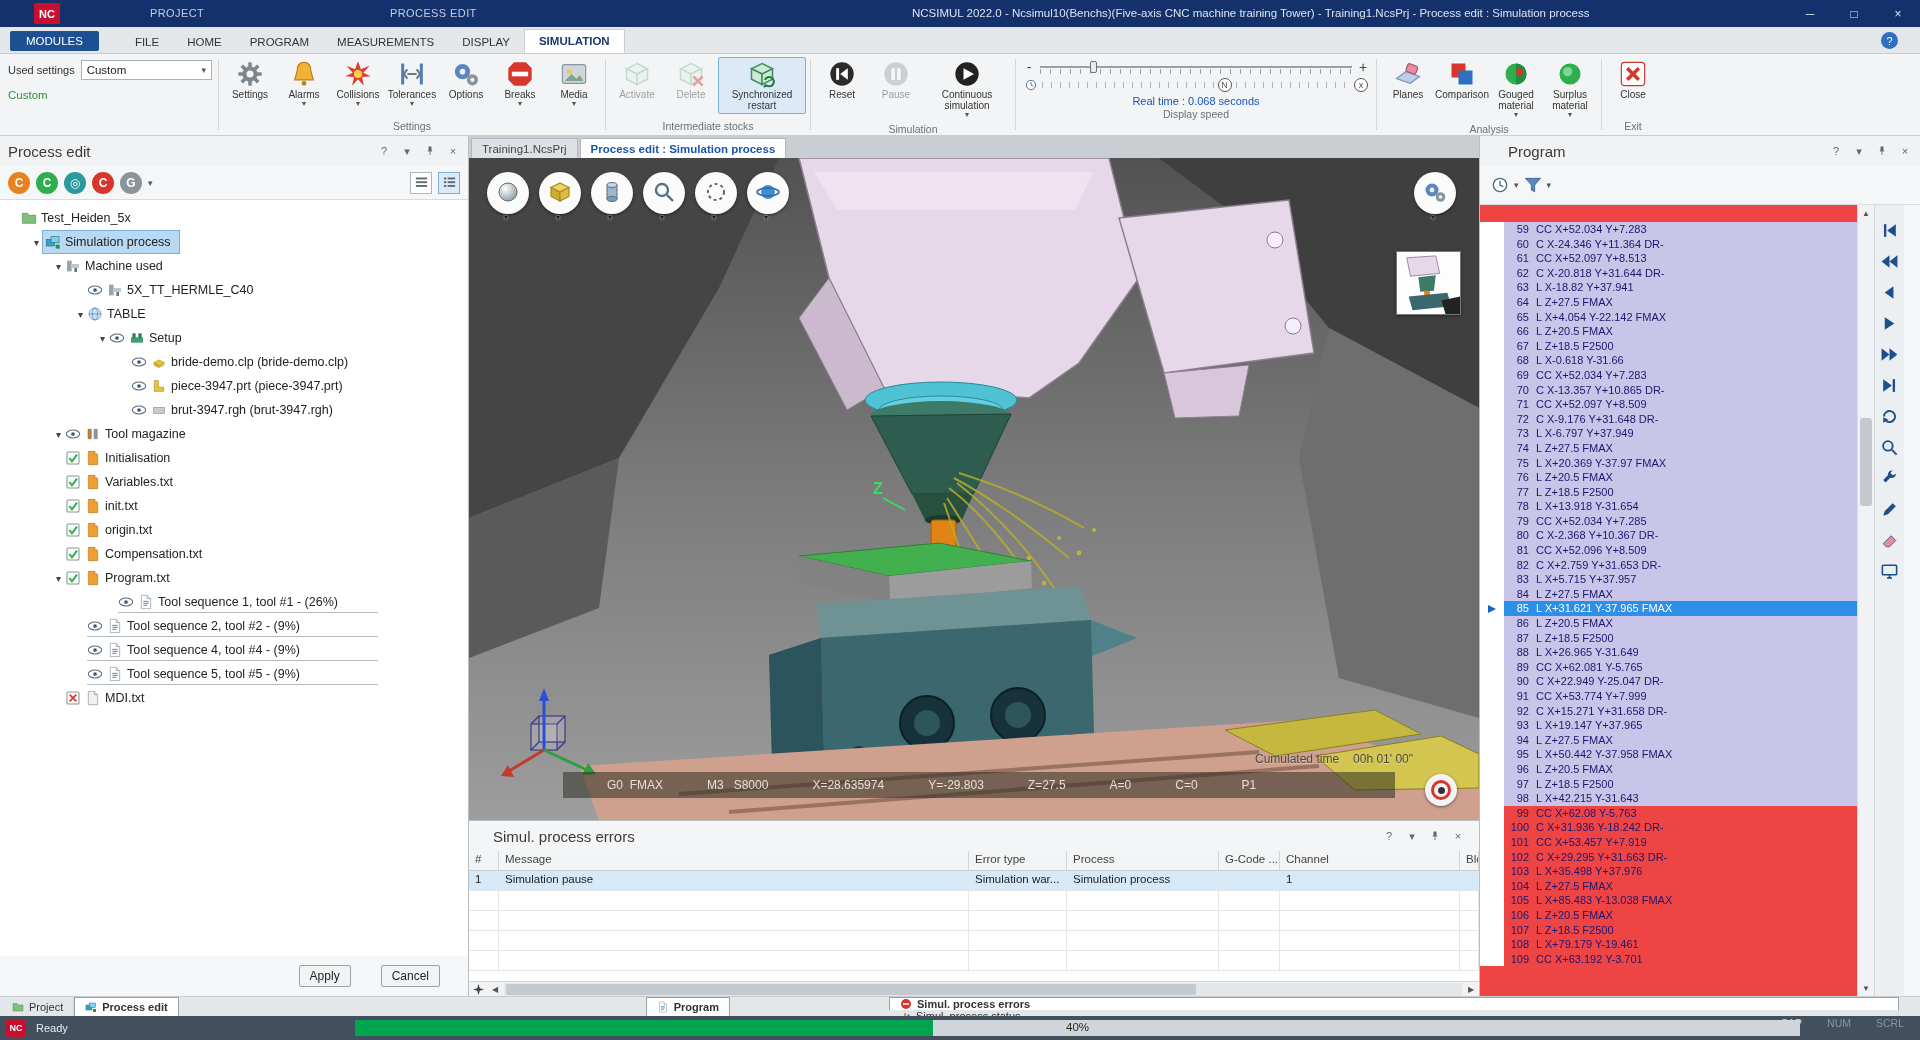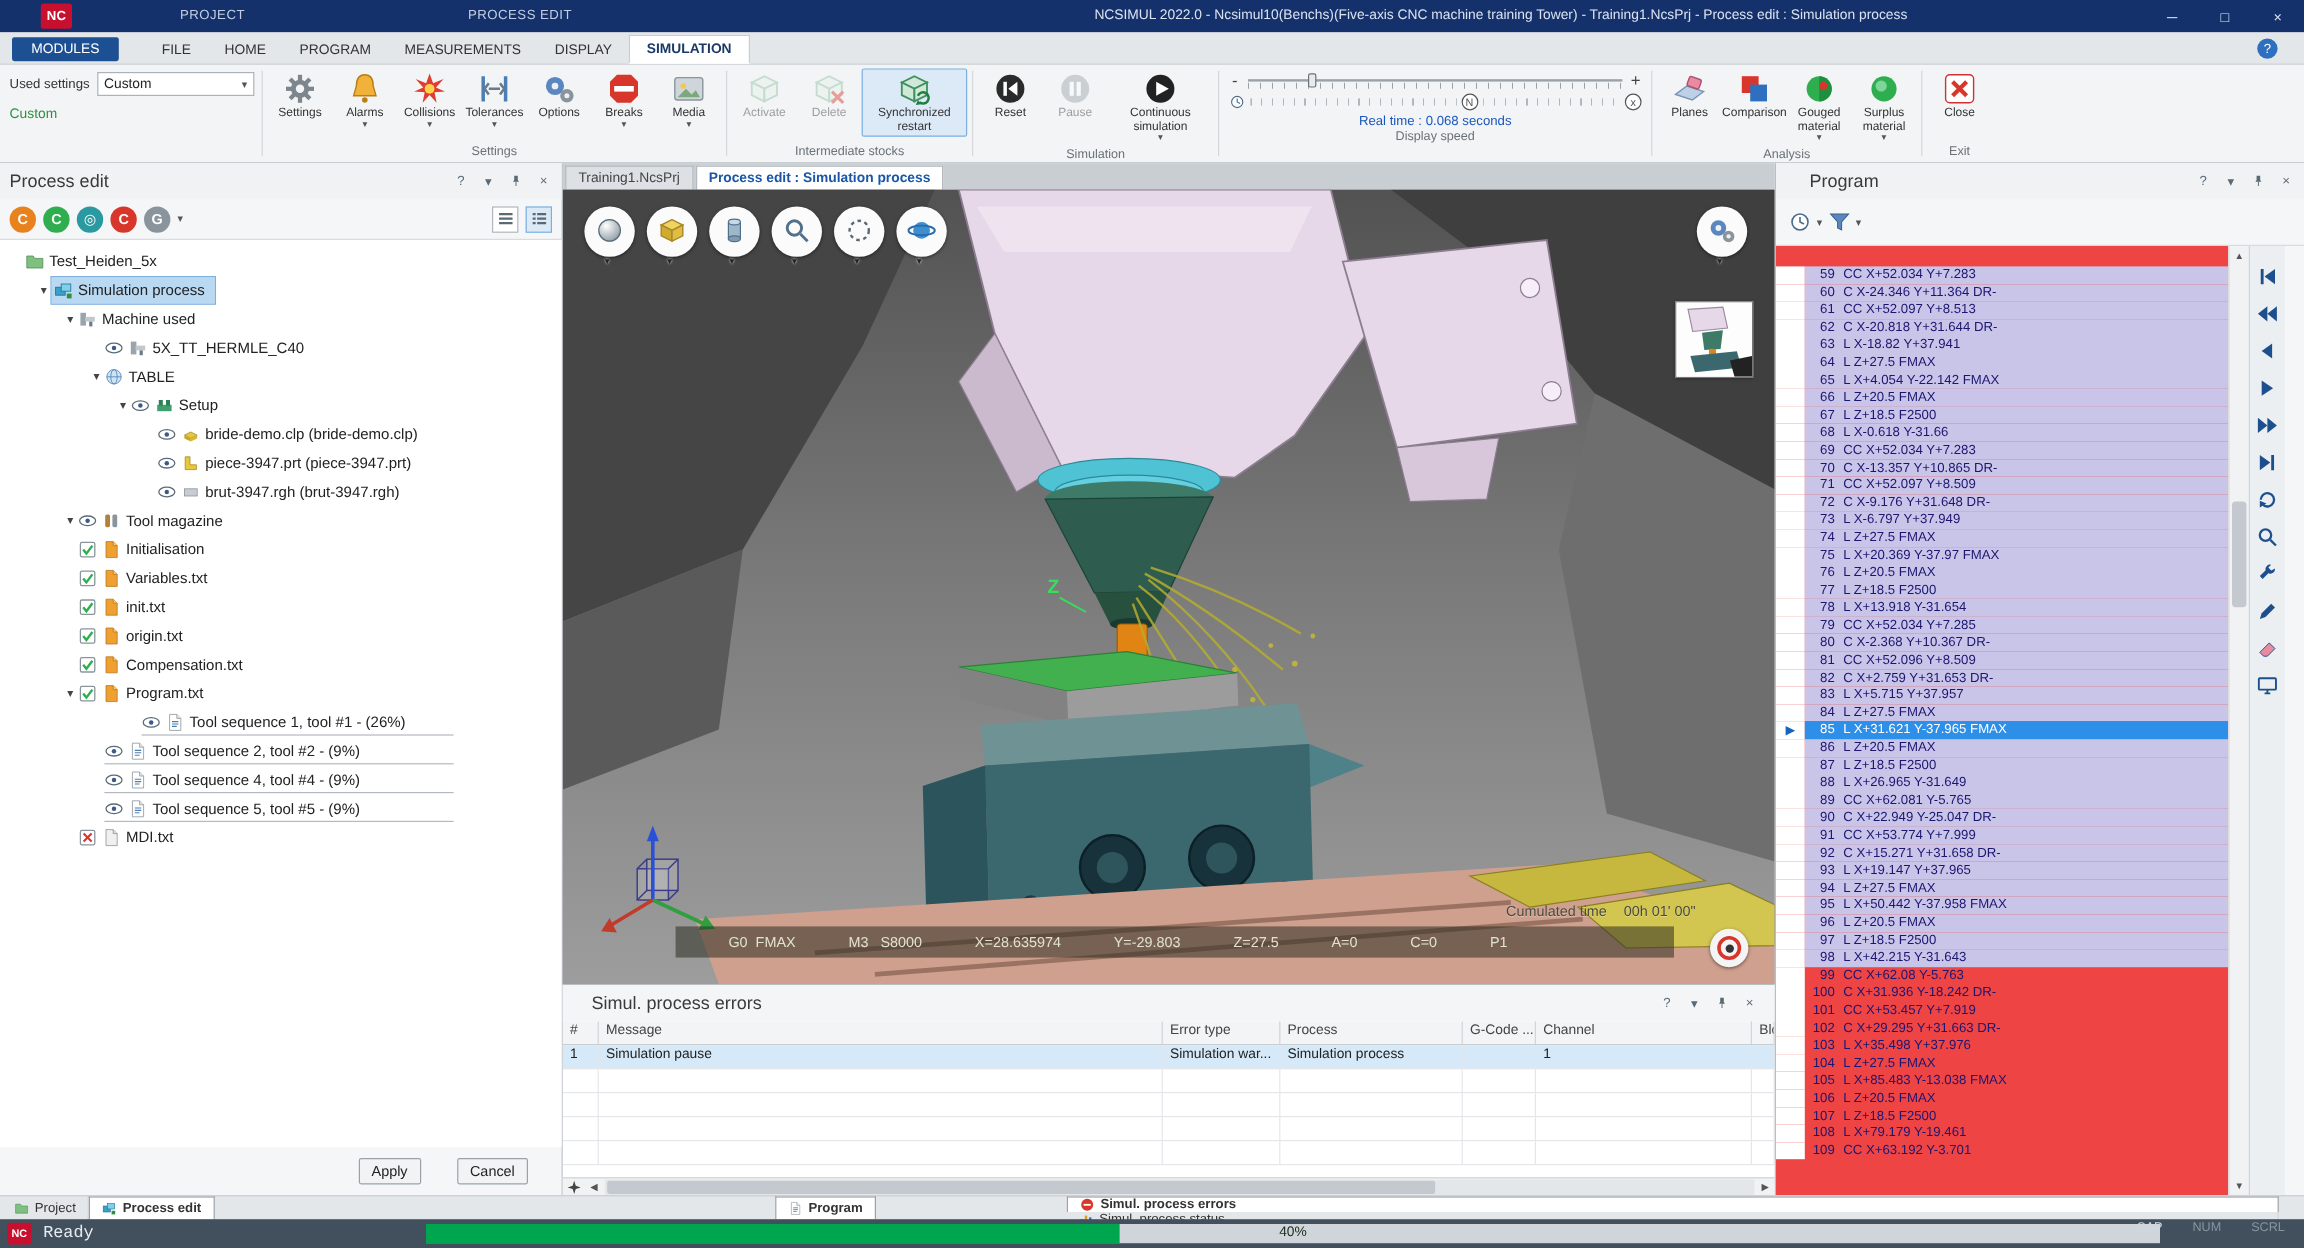--- a/index.html
+++ b/index.html
@@ -155,21 +155,21 @@
 .btgroup.center{margin-left:420px;}
 .btgroup.right{margin-left:467px;}
 .btab{display:flex;align-items:center;gap:5px;padding:0 10px;color:#333;border-right:1px solid #d0d5da;white-space:nowrap;}
 .btab .bico{width:12px;height:12px;flex:none;}
 .btab .bico svg{width:12px;height:12px;}
 .btab.active{background:#fff;border:1px solid #9aa2a8;border-bottom:none;font-weight:bold;}
 
 
 .statusbar{position:absolute;left:0;top:1016px;right:0;height:24px;background:#42505e;display:flex;align-items:center;color:#e6ecf2;}
 .sb-badge{width:20px;height:18px;background:#c8102e;color:#fff;font-size:9px;font-weight:bold;display:flex;align-items:center;justify-content:center;border-radius:2px;margin:0 10px 0 6px;}
-.sb-ready{font-size:14px;font-family:Liberation Mono, monospace;}
+.sb-ready{font-size:11px;}
 .sb-progress{position:absolute;left:355px;top:4px;width:1445px;height:16px;background:#cfd5da;}
 .sb-fill{height:100%;background:#00a550;}
 .sb-pct{position:absolute;left:0;right:0;top:1px;text-align:center;color:#1a2a1a;font-size:11.5px;}
 .sb-flags{position:absolute;right:16px;top:1px;display:flex;gap:25px;font-size:10.5px;color:#8795a1;}
 .sb-flags span:first-child{color:#cfd9e2;}
 </style>
 </head>
 <body>
 
 <div id="app">

